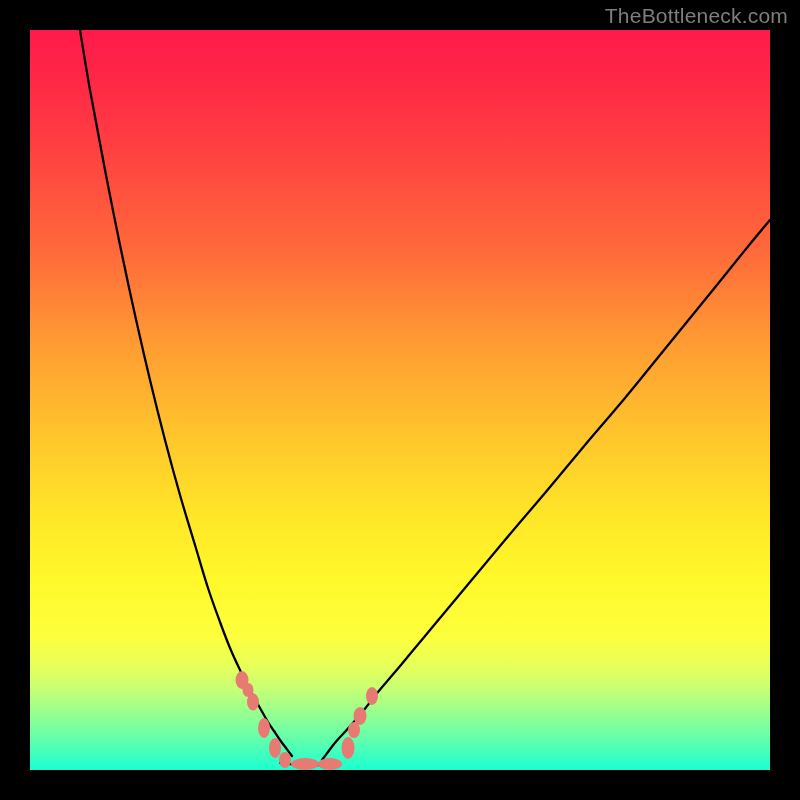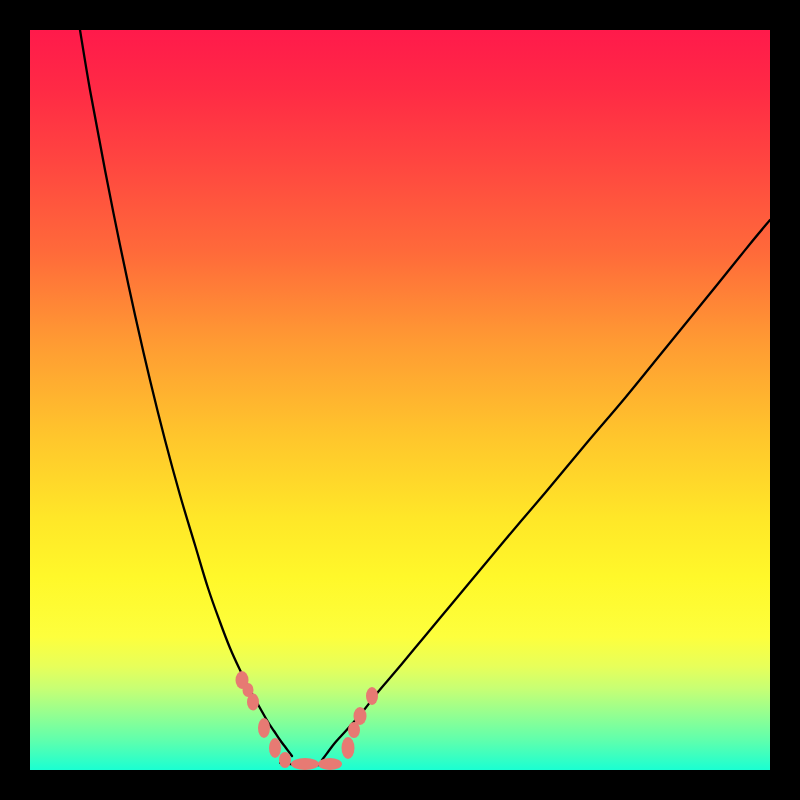--- a/index.html
+++ b/index.html
@@ -78,13 +78,14 @@
         <ellipse cx="245" cy="718" rx="6" ry="10" fill="#e77a73"></ellipse>
         <ellipse cx="255" cy="730" rx="6" ry="8" fill="#e77a73"></ellipse>
         <ellipse cx="275" cy="734" rx="14" ry="6" fill="#e77a73"></ellipse>
         <ellipse cx="300" cy="734" rx="12" ry="6" fill="#e77a73"></ellipse>
         <ellipse cx="318" cy="718" rx="6.5" ry="11" fill="#e77a73"></ellipse>
         <ellipse cx="324" cy="700" rx="6" ry="8" fill="#e77a73"></ellipse>
         <ellipse cx="330" cy="686" rx="6.5" ry="9" fill="#e77a73"></ellipse>
         <ellipse cx="342" cy="666" rx="6" ry="9" fill="#e77a73"></ellipse>
       </svg>
   </div>
+  <div class="watermark">TheBottleneck.com</div>
 </div>
 
 </body></html>

